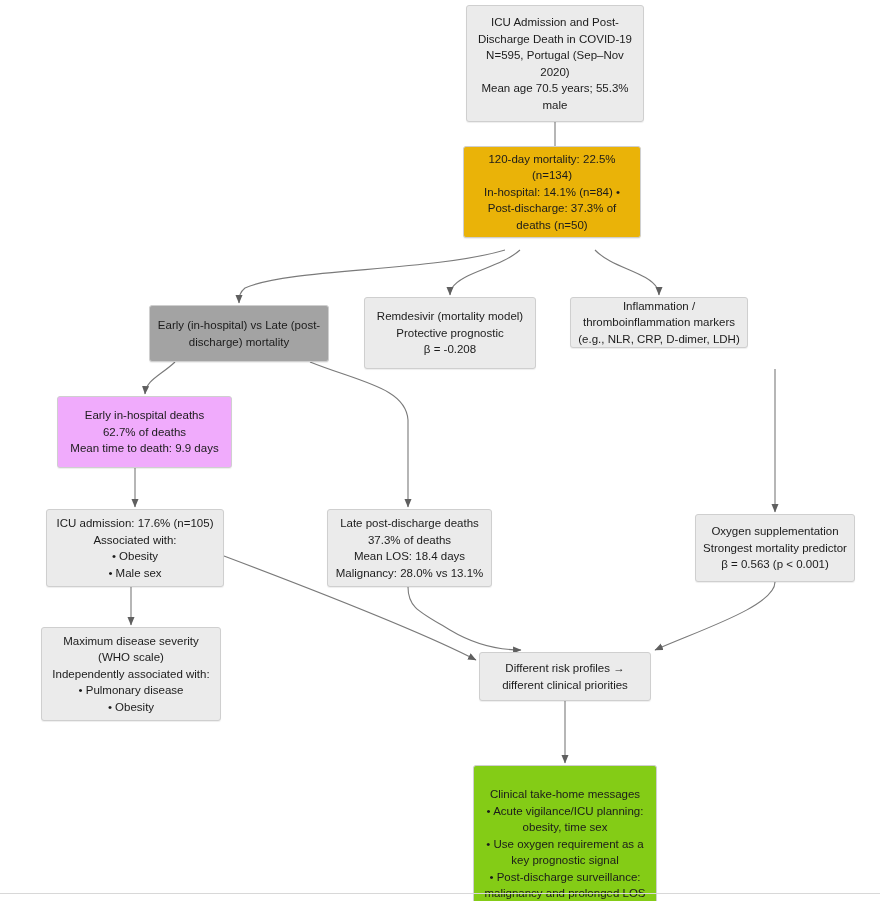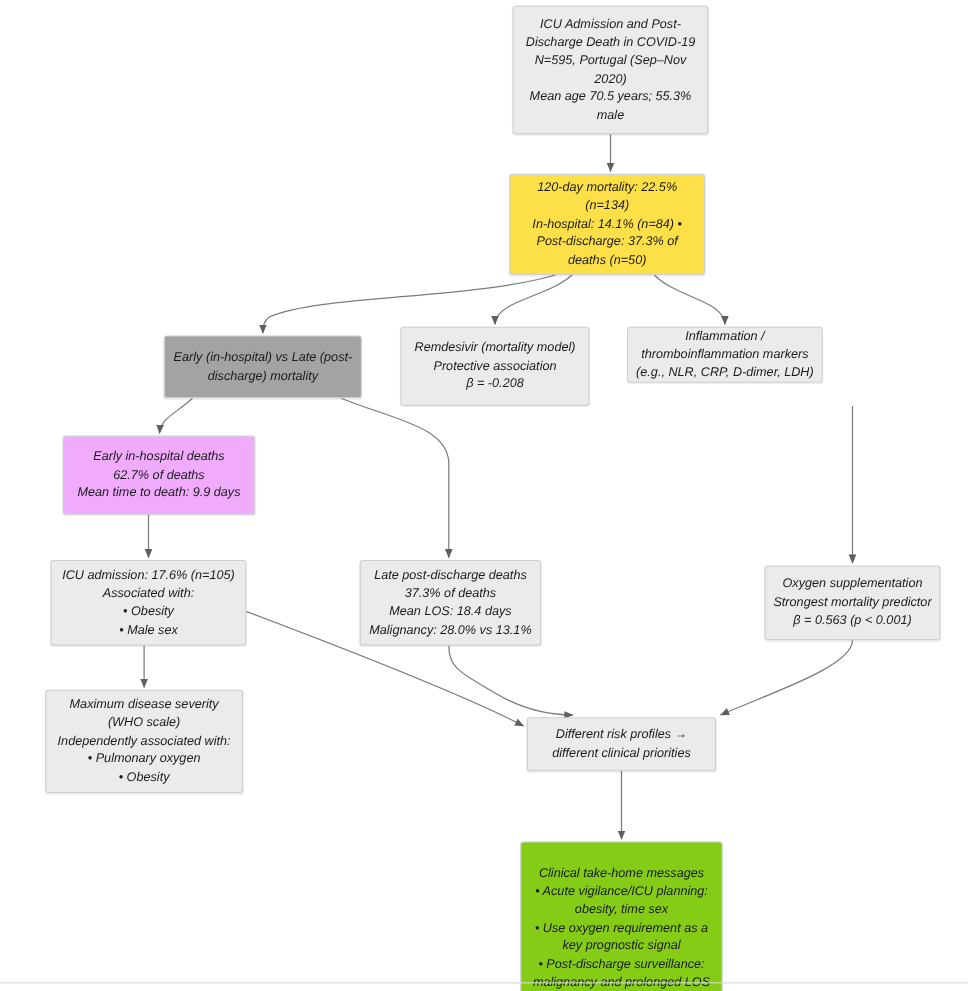--- a/index.html
+++ b/index.html
@@ -35,21 +35,20 @@
     border-radius: 3px;
     display: flex;
     align-items: center;
     justify-content: center;
     text-align: center;
     font-size: 11.5px;
     line-height: 16.5px;
     color: #1b1b1b;
     padding: 6px 4px;
     box-shadow: 0 1px 1px rgba(0,0,0,0.07);
-    font-style: italic;
   }
   .node .lines {
     width: 100%;
   }
   .node .line {
     display: block;
     white-space: nowrap;
   }
   .bottom-rule {
     position: absolute;
@@ -91,39 +90,39 @@
       <div class="node" style="left: 466px; top: 5px; width: 178px; height: 117px; background: rgb(235, 235, 235); border-color: rgb(207, 207, 207); color: rgb(27, 27, 27);">
         <div class="lines">
           <span class="line">ICU Admission and Post-</span>
           <span class="line">Discharge Death in COVID-19</span>
           <span class="line">N=595, Portugal (Sep–Nov</span>
           <span class="line">2020)</span>
           <span class="line">Mean age 70.5 years; 55.3%</span>
           <span class="line">male</span>
         </div>
       </div>
-      <div class="node" style="left: 463px; top: 158px; width: 178px; height: 92px; background: #fde047; border-color: rgb(207, 207, 207); color: rgb(27, 27, 27);">
+      <div class="node" style="left: 463px; top: 146px; width: 178px; height: 92px; background: #eab308; border-color: rgb(207, 207, 207); color: rgb(27, 27, 27);">
         <div class="lines">
           <span class="line">120-day mortality: 22.5%</span>
           <span class="line">(n=134)</span>
           <span class="line">In-hospital: 14.1% (n=84) •</span>
           <span class="line">Post-discharge: 37.3% of</span>
           <span class="line">deaths (n=50)</span>
         </div>
       </div>
       <div class="node" style="left: 149px; top: 305px; width: 180px; height: 57px; background: #a3a3a3; border-color: rgb(207, 207, 207); color: rgb(27, 27, 27);">
         <div class="lines">
           <span class="line">Early (in-hospital) vs Late (post-</span>
           <span class="line">discharge) mortality</span>
         </div>
       </div>
       <div class="node" style="left: 364px; top: 297px; width: 172px; height: 72px; background: rgb(235, 235, 235); border-color: rgb(207, 207, 207); color: rgb(27, 27, 27);">
         <div class="lines">
           <span class="line">Remdesivir (mortality model)</span>
-          <span class="line">Protective association</span>
+          <span class="line">Protective prognostic</span>
           <span class="line">β = -0.208</span>
         </div>
       </div>
       <div class="node" style="left: 570px; top: 297px; width: 178px; height: 51px; background: rgb(235, 235, 235); border-color: rgb(207, 207, 207); color: rgb(27, 27, 27);">
         <div class="lines">
           <span class="line">Inflammation /</span>
           <span class="line">thromboinflammation markers</span>
           <span class="line">(e.g., NLR, CRP, D-dimer, LDH)</span>
         </div>
       </div>
@@ -155,21 +154,21 @@
           <span class="line">Oxygen supplementation</span>
           <span class="line">Strongest mortality predictor</span>
           <span class="line">β = 0.563 (p &lt; 0.001)</span>
         </div>
       </div>
       <div class="node" style="left: 41px; top: 627px; width: 180px; height: 94px; background: rgb(235, 235, 235); border-color: rgb(207, 207, 207); color: rgb(27, 27, 27);">
         <div class="lines">
           <span class="line">Maximum disease severity</span>
           <span class="line">(WHO scale)</span>
           <span class="line">Independently associated with:</span>
-          <span class="line">• Pulmonary oxygen</span>
+          <span class="line">• Pulmonary disease</span>
           <span class="line">• Obesity</span>
         </div>
       </div>
       <div class="node" style="left: 479px; top: 652px; width: 172px; height: 49px; background: rgb(235, 235, 235); border-color: rgb(207, 207, 207); color: rgb(27, 27, 27);">
         <div class="lines">
           <span class="line">Different risk profiles →</span>
           <span class="line">different clinical priorities</span>
         </div>
       </div>
       <div class="node" style="left: 473px; top: 765px; width: 184px; height: 158px; background: #84cc16; border-color: rgb(207, 207, 207); color: rgb(27, 27, 27);">

